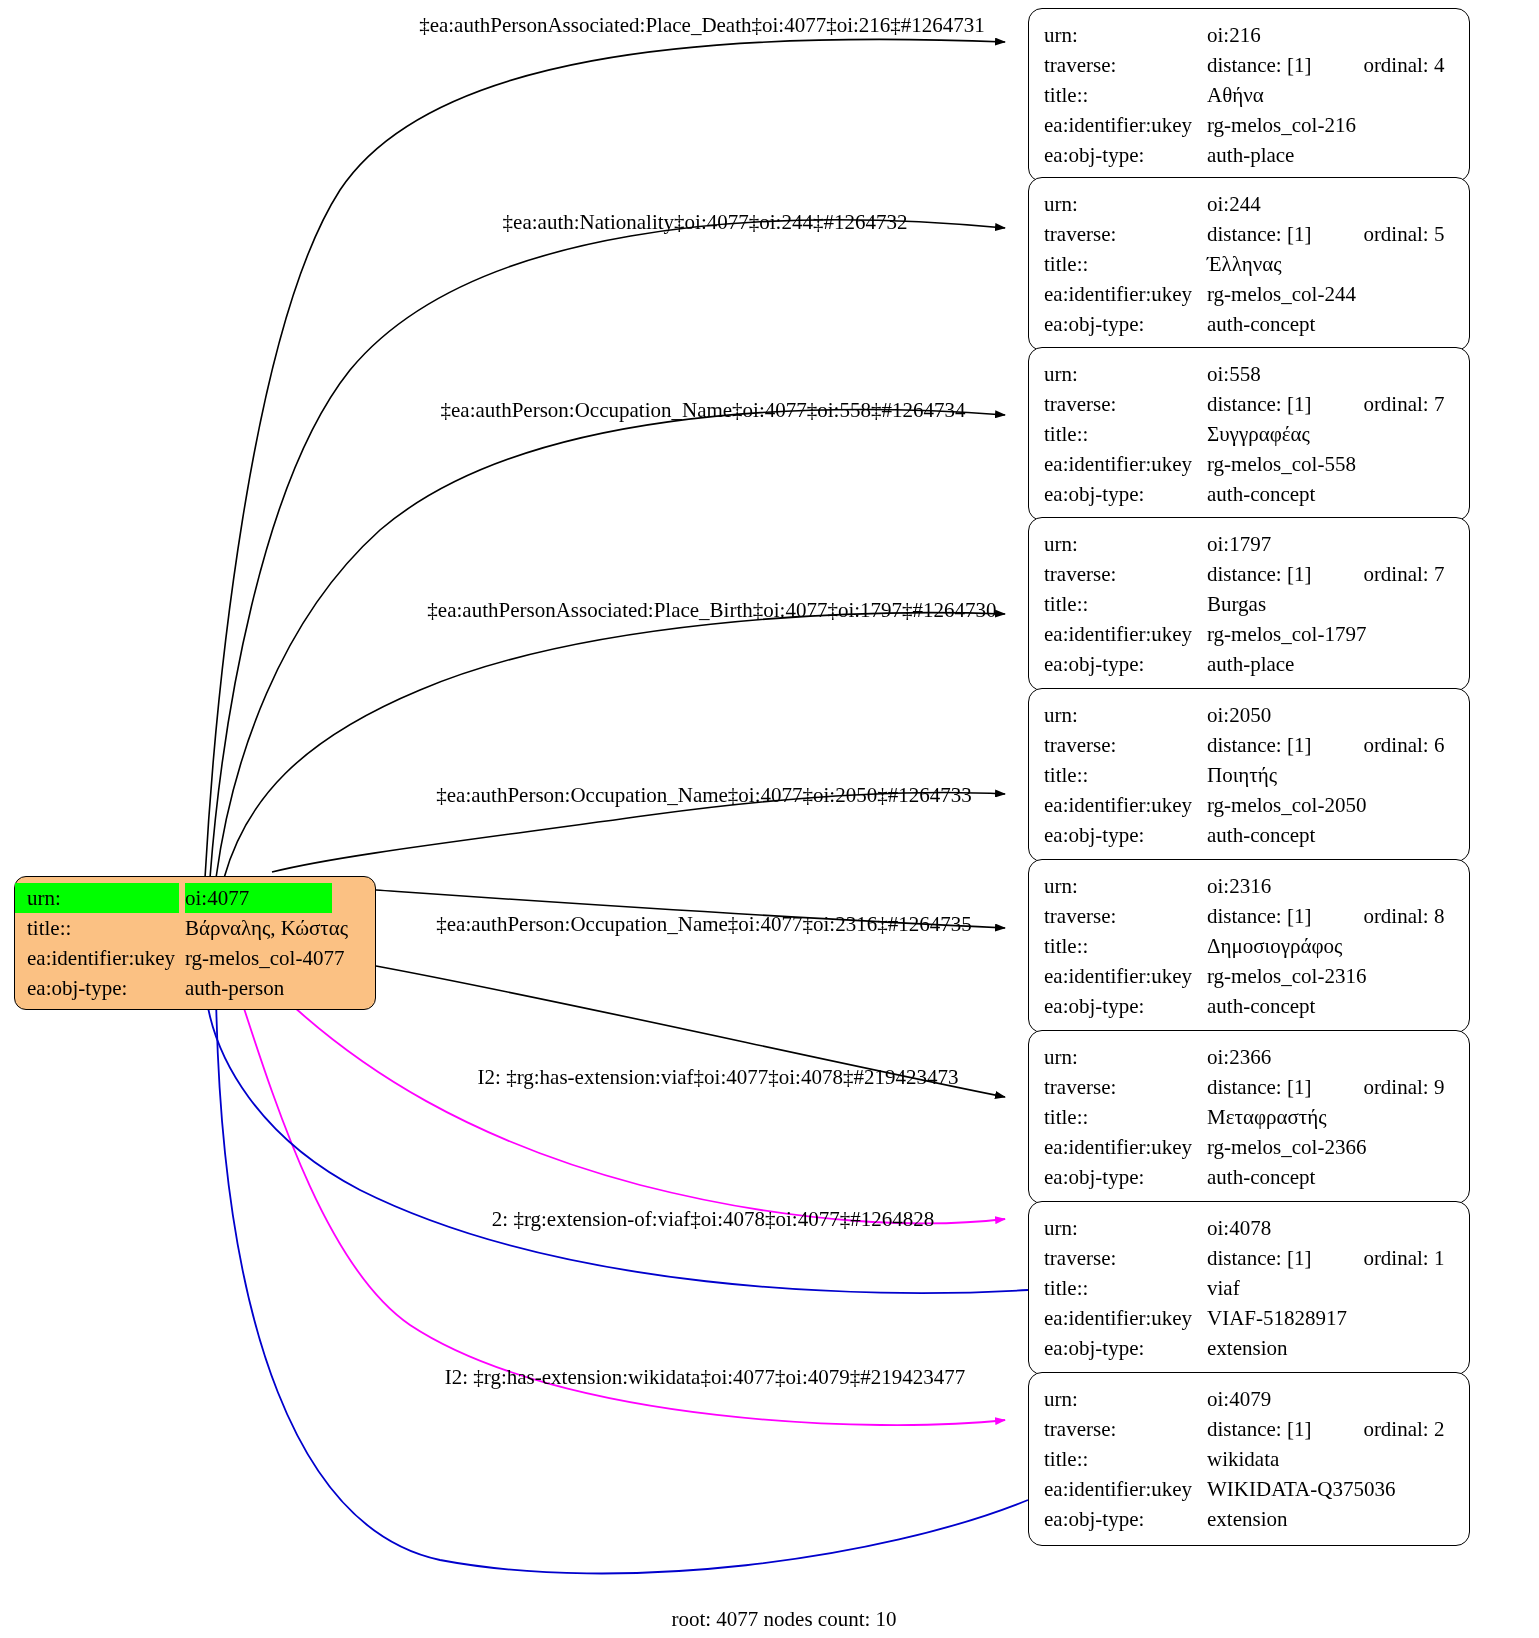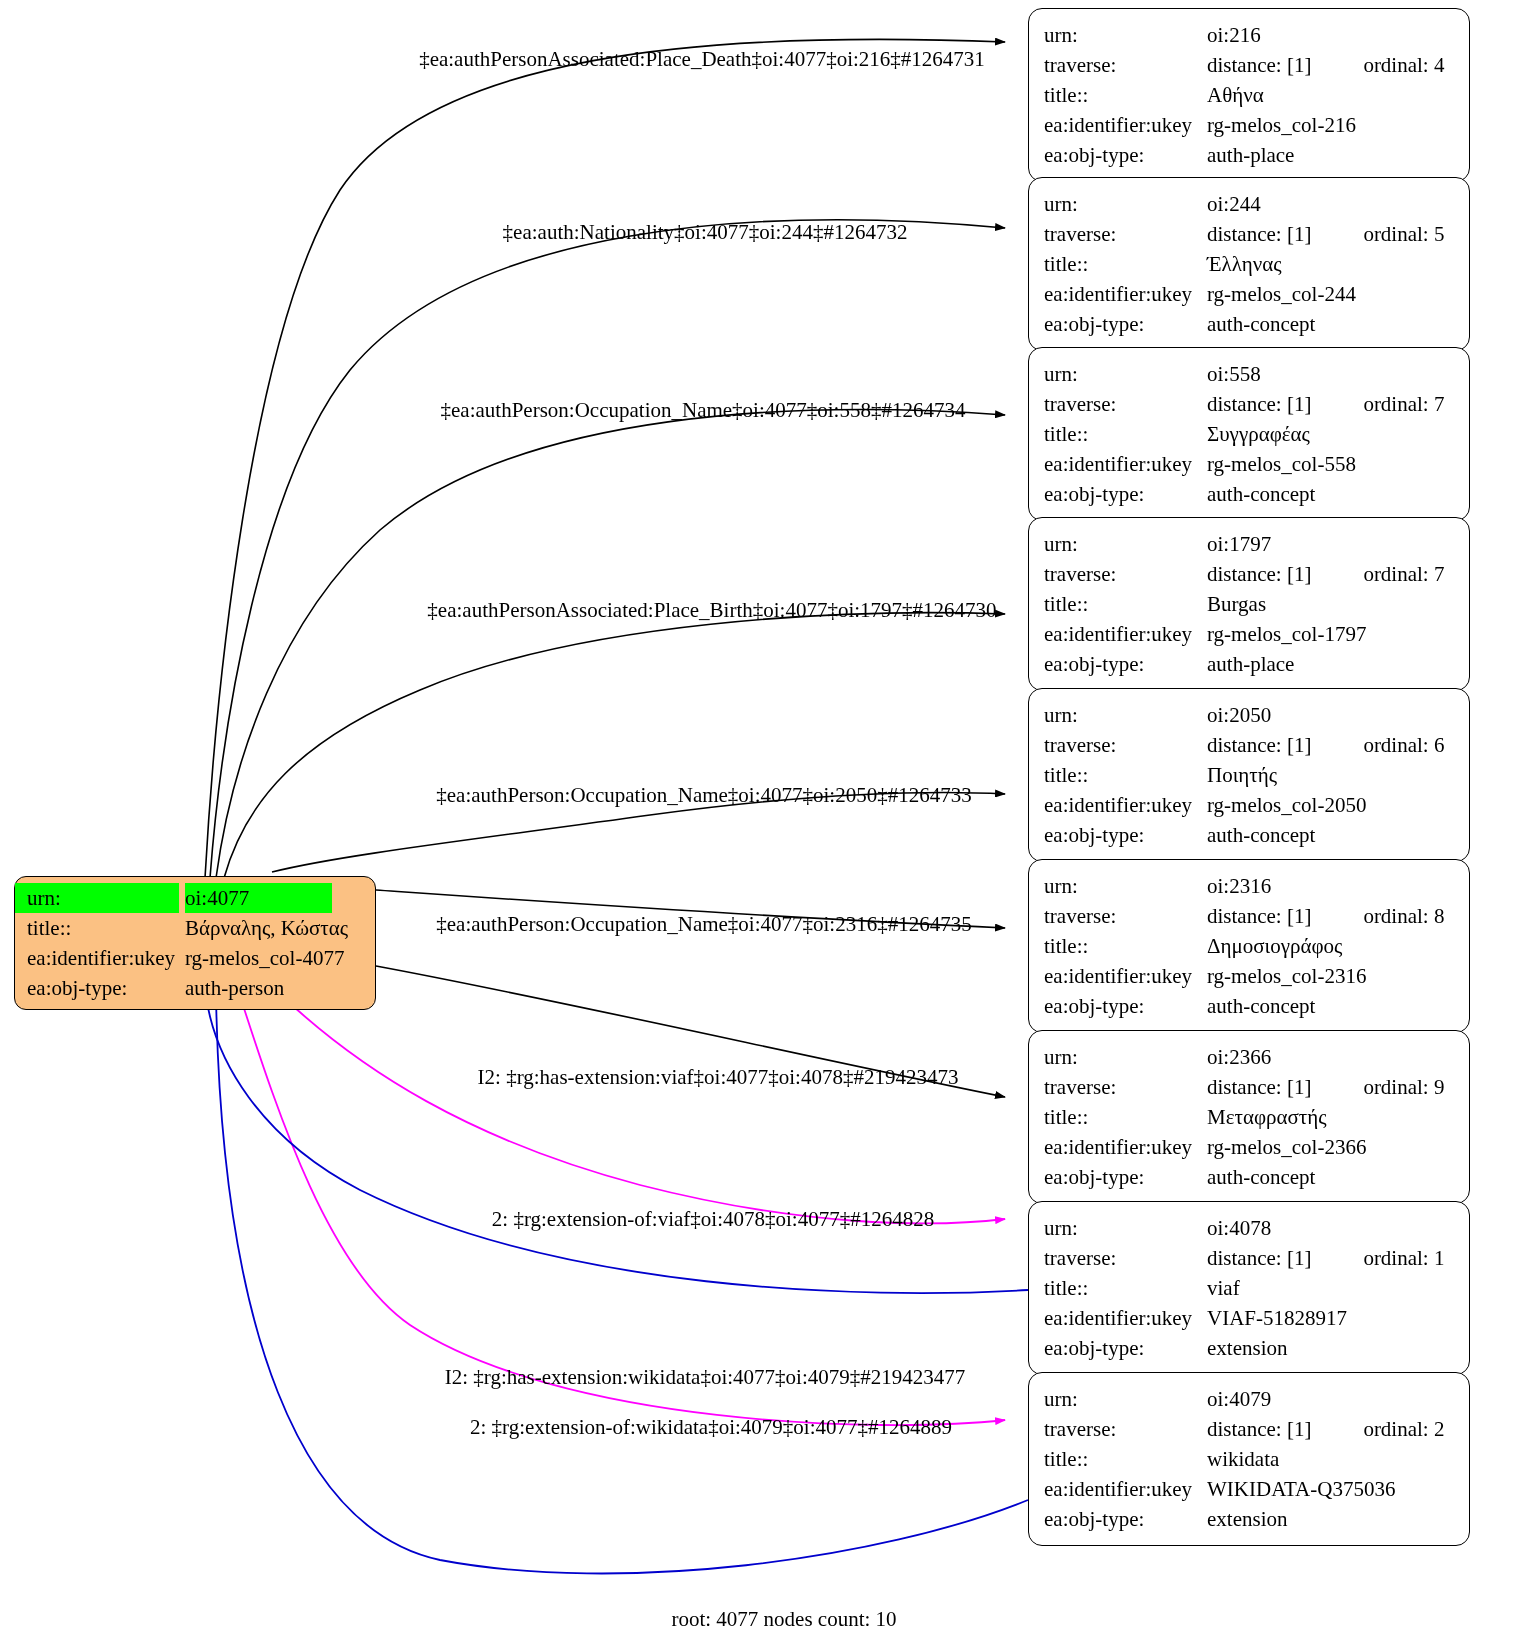--- a/index.html
+++ b/index.html
@@ -343,26 +343,25 @@
     <div class="row">
       <span class="key">ea:identifier:ukey</span>
       <span class="val">WIKIDATA-Q375036</span>
     </div>
     <div class="row">
       <span class="key">ea:obj-type:</span>
       <span class="val">extension</span>
     </div>
   </div>
 
-  <div class="edge-label" style="left:702px; top:59px;">‡ea:authPersonAssociated:Place_Death‡oi:4077‡oi:216‡#1264731</div>
-  <div class="edge-label" style="left:705px; top:232px;">‡ea:auth:Nationality‡oi:4077‡oi:244‡#1264732</div>
+  <div class="edge-label" style="left:702px; top:25px;">‡ea:authPersonAssociated:Place_Death‡oi:4077‡oi:216‡#1264731</div>
+  <div class="edge-label" style="left:705px; top:222px;">‡ea:auth:Nationality‡oi:4077‡oi:244‡#1264732</div>
   <div class="edge-label" style="left:703px; top:410px;">‡ea:authPerson:Occupation_Name‡oi:4077‡oi:558‡#1264734</div>
   <div class="edge-label" style="left:712px; top:610px;">‡ea:authPersonAssociated:Place_Birth‡oi:4077‡oi:1797‡#1264730</div>
   <div class="edge-label" style="left:704px; top:795px;">‡ea:authPerson:Occupation_Name‡oi:4077‡oi:2050‡#1264733</div>
   <div class="edge-label" style="left:704px; top:924px;">‡ea:authPerson:Occupation_Name‡oi:4077‡oi:2316‡#1264735</div>
   <div class="edge-label" style="left:718px; top:1077px;">I2: ‡rg:has-extension:viaf‡oi:4077‡oi:4078‡#219423473</div>
   <div class="edge-label" style="left:713px; top:1219px;">2: ‡rg:extension-of:viaf‡oi:4078‡oi:4077‡#1264828</div>
   <div class="edge-label" style="left:705px; top:1377px;">I2: ‡rg:has-extension:wikidata‡oi:4077‡oi:4079‡#219423477</div>
-  <div class="edge-label" style="left:711px; top:1427px;">2: ‡rg:extension-of:wikidata‡oi:4079‡oi:4077‡#1264889</div>
 
   <div class="graph-caption" style="left:736px; top:1619px;">root: 4077 nodes count: 10</div>
 
 </div>
 
 </body></html>

